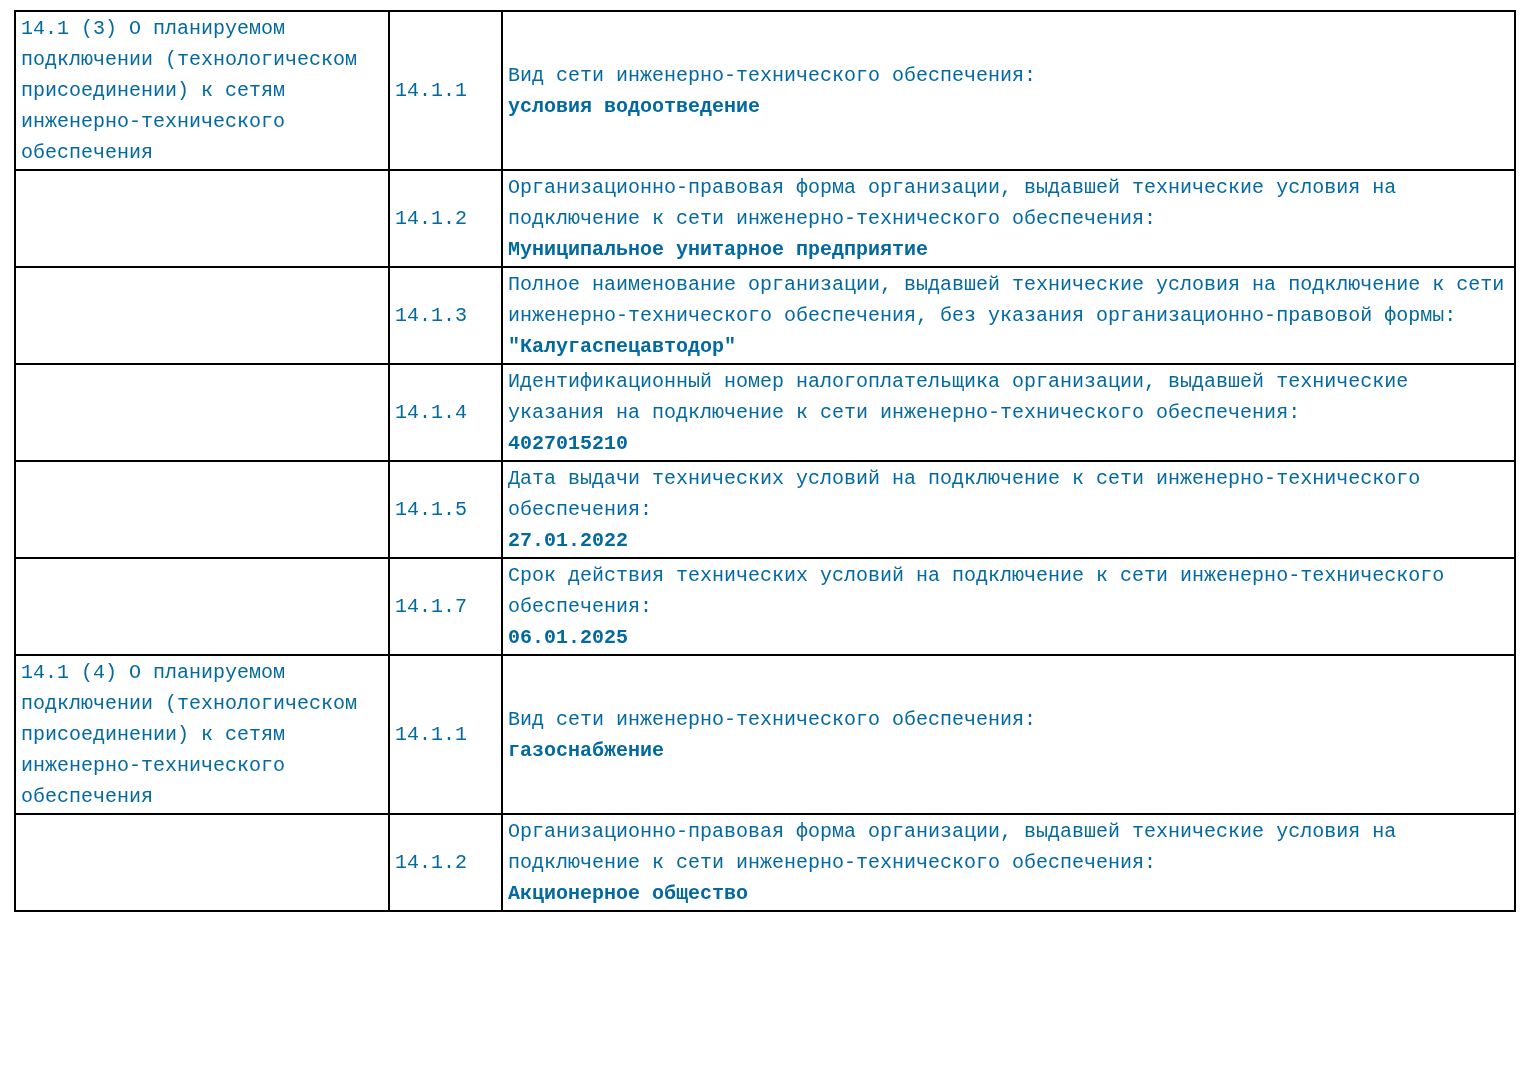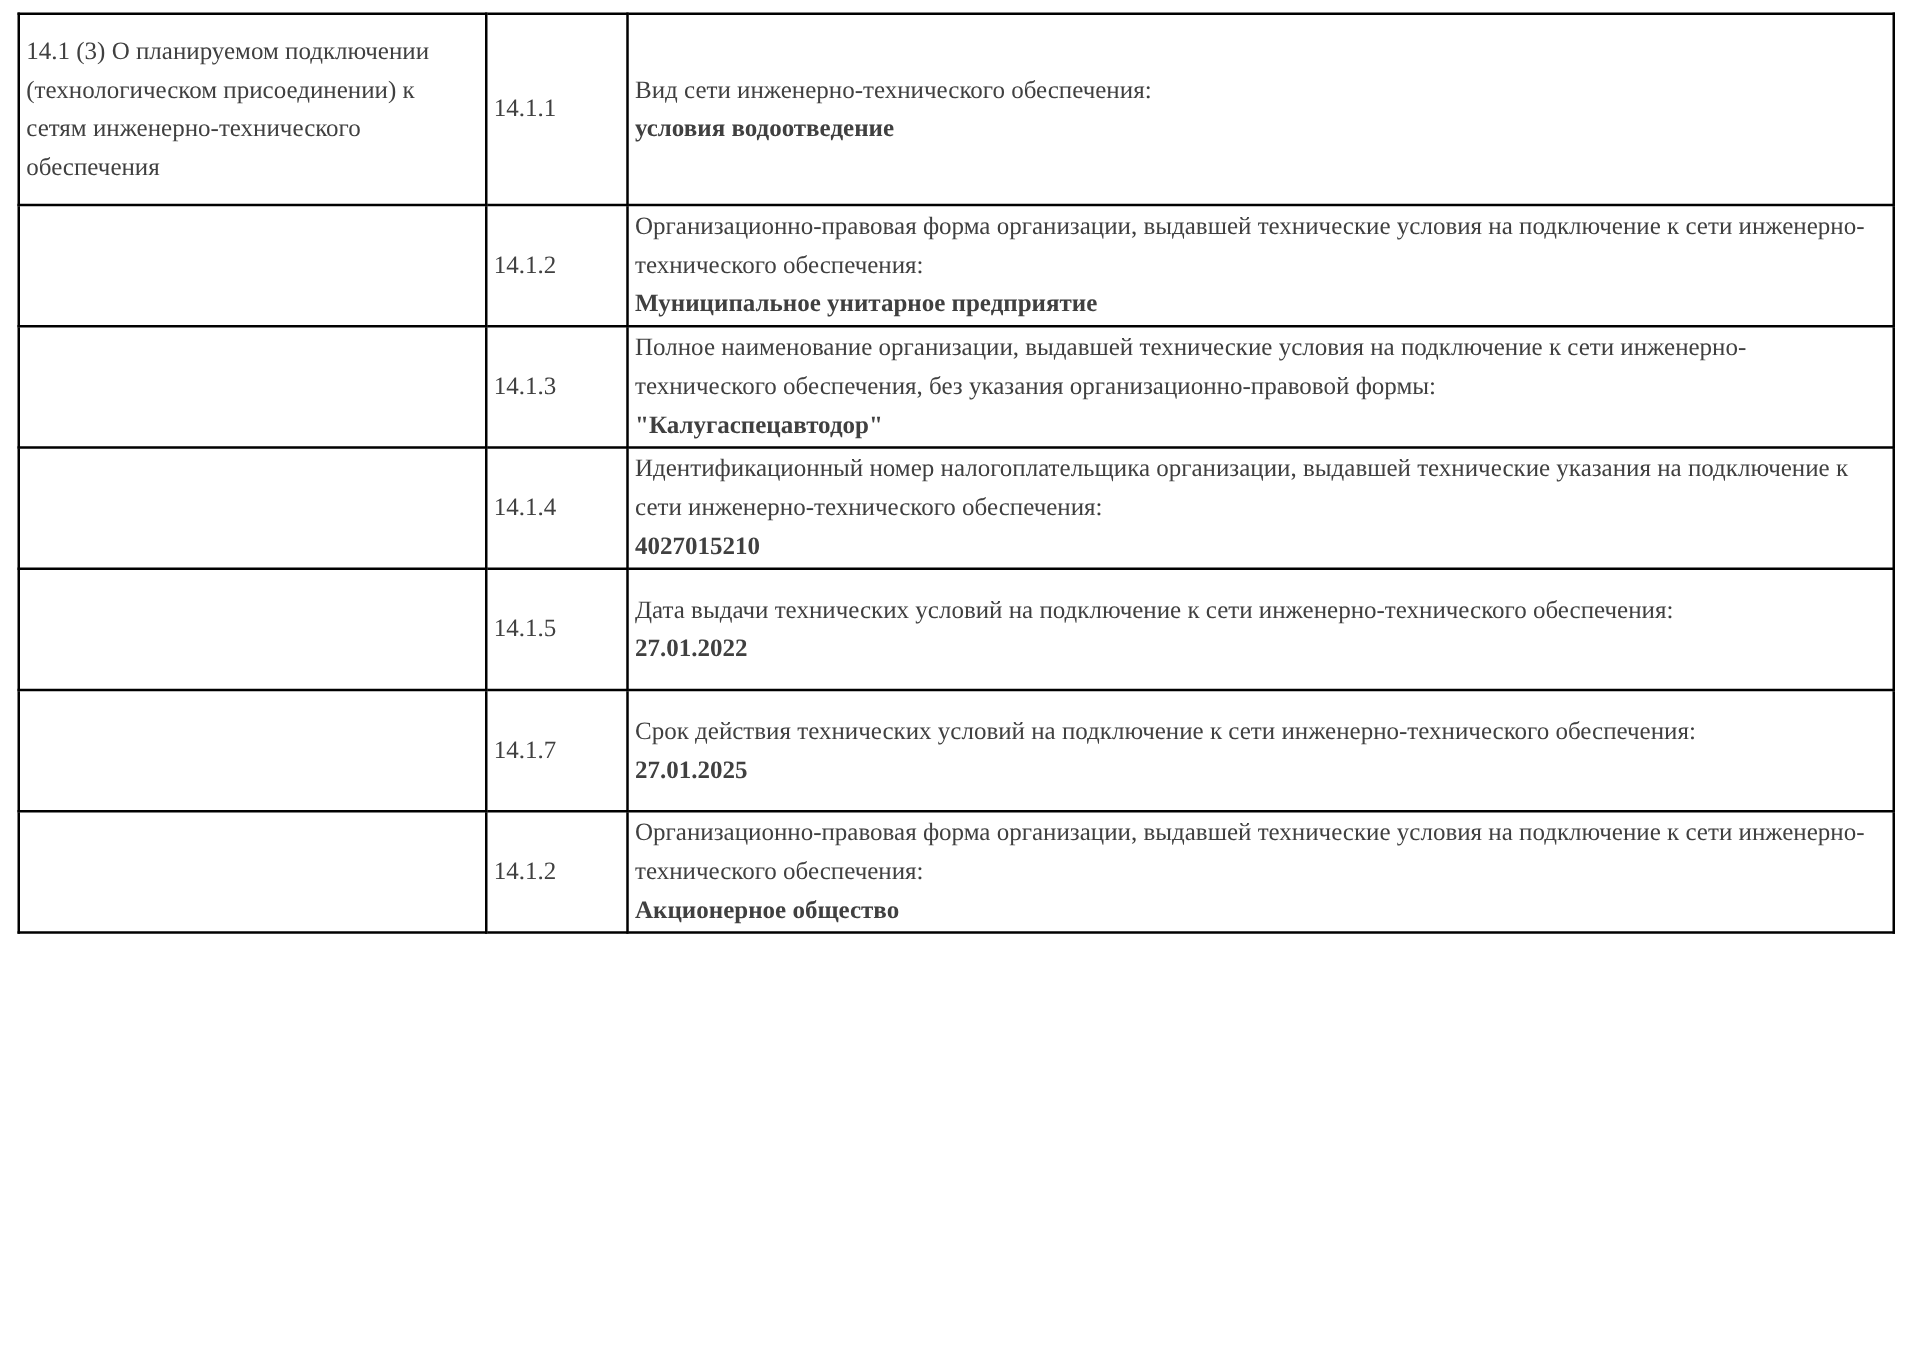--- a/index.html
+++ b/index.html
@@ -5,24 +5,24 @@
   html, body {
     margin: 0;
     padding: 0;
     background: #ffffff;
   }
   .page {
     position: relative;
     width: 1528px;
     height: 1080px;
     background: #ffffff;
-    font-family: Liberation Serif, serif;
+    font-family: Liberation Mono, monospace;
     font-size: 20px;
     line-height: 31px;
-    color: #404040;
+    color: #0369a1;
     overflow: hidden;
   }
   table.decl {
     border-collapse: collapse;
     table-layout: fixed;
     width: 1500px;
     margin: 10px 0 0 14px;
   }
   table.decl td {
     border: 2px solid #000000;
@@ -92,25 +92,33 @@
           <div class="field-value">27.01.2022</div>
         </td>
       </tr>
 
 
       <tr style="height:97px">
         <td class="col-section"></td>
         <td class="col-code">14.1.7</td>
         <td class="col-desc">
           <div class="field-label">Срок действия технических условий на подключение к сети инженерно-технического обеспечения:</div>
-          <div class="field-value">27.01.2025</div>
+          <div class="field-value">06.01.2025</div>
         </td>
       </tr>
 
 
+      <tr style="height:154px">
+        <td class="col-section">14.1 (4) О планируемом подключении (технологическом присоединении) к сетям инженерно-технического обеспечения</td>
+        <td class="col-code">14.1.1</td>
+        <td class="col-desc">
+          <div class="field-label">Вид сети инженерно-технического обеспечения:</div>
+          <div class="field-value">газоснабжение</div>
+        </td>
+      </tr>
 
       <tr style="height:96px">
         <td class="col-section"></td>
         <td class="col-code">14.1.2</td>
         <td class="col-desc">
           <div class="field-label">Организационно-правовая форма организации, выдавшей технические условия на подключение к сети инженерно-технического обеспечения:</div>
           <div class="field-value">Акционерное общество</div>
         </td>
       </tr>
 

